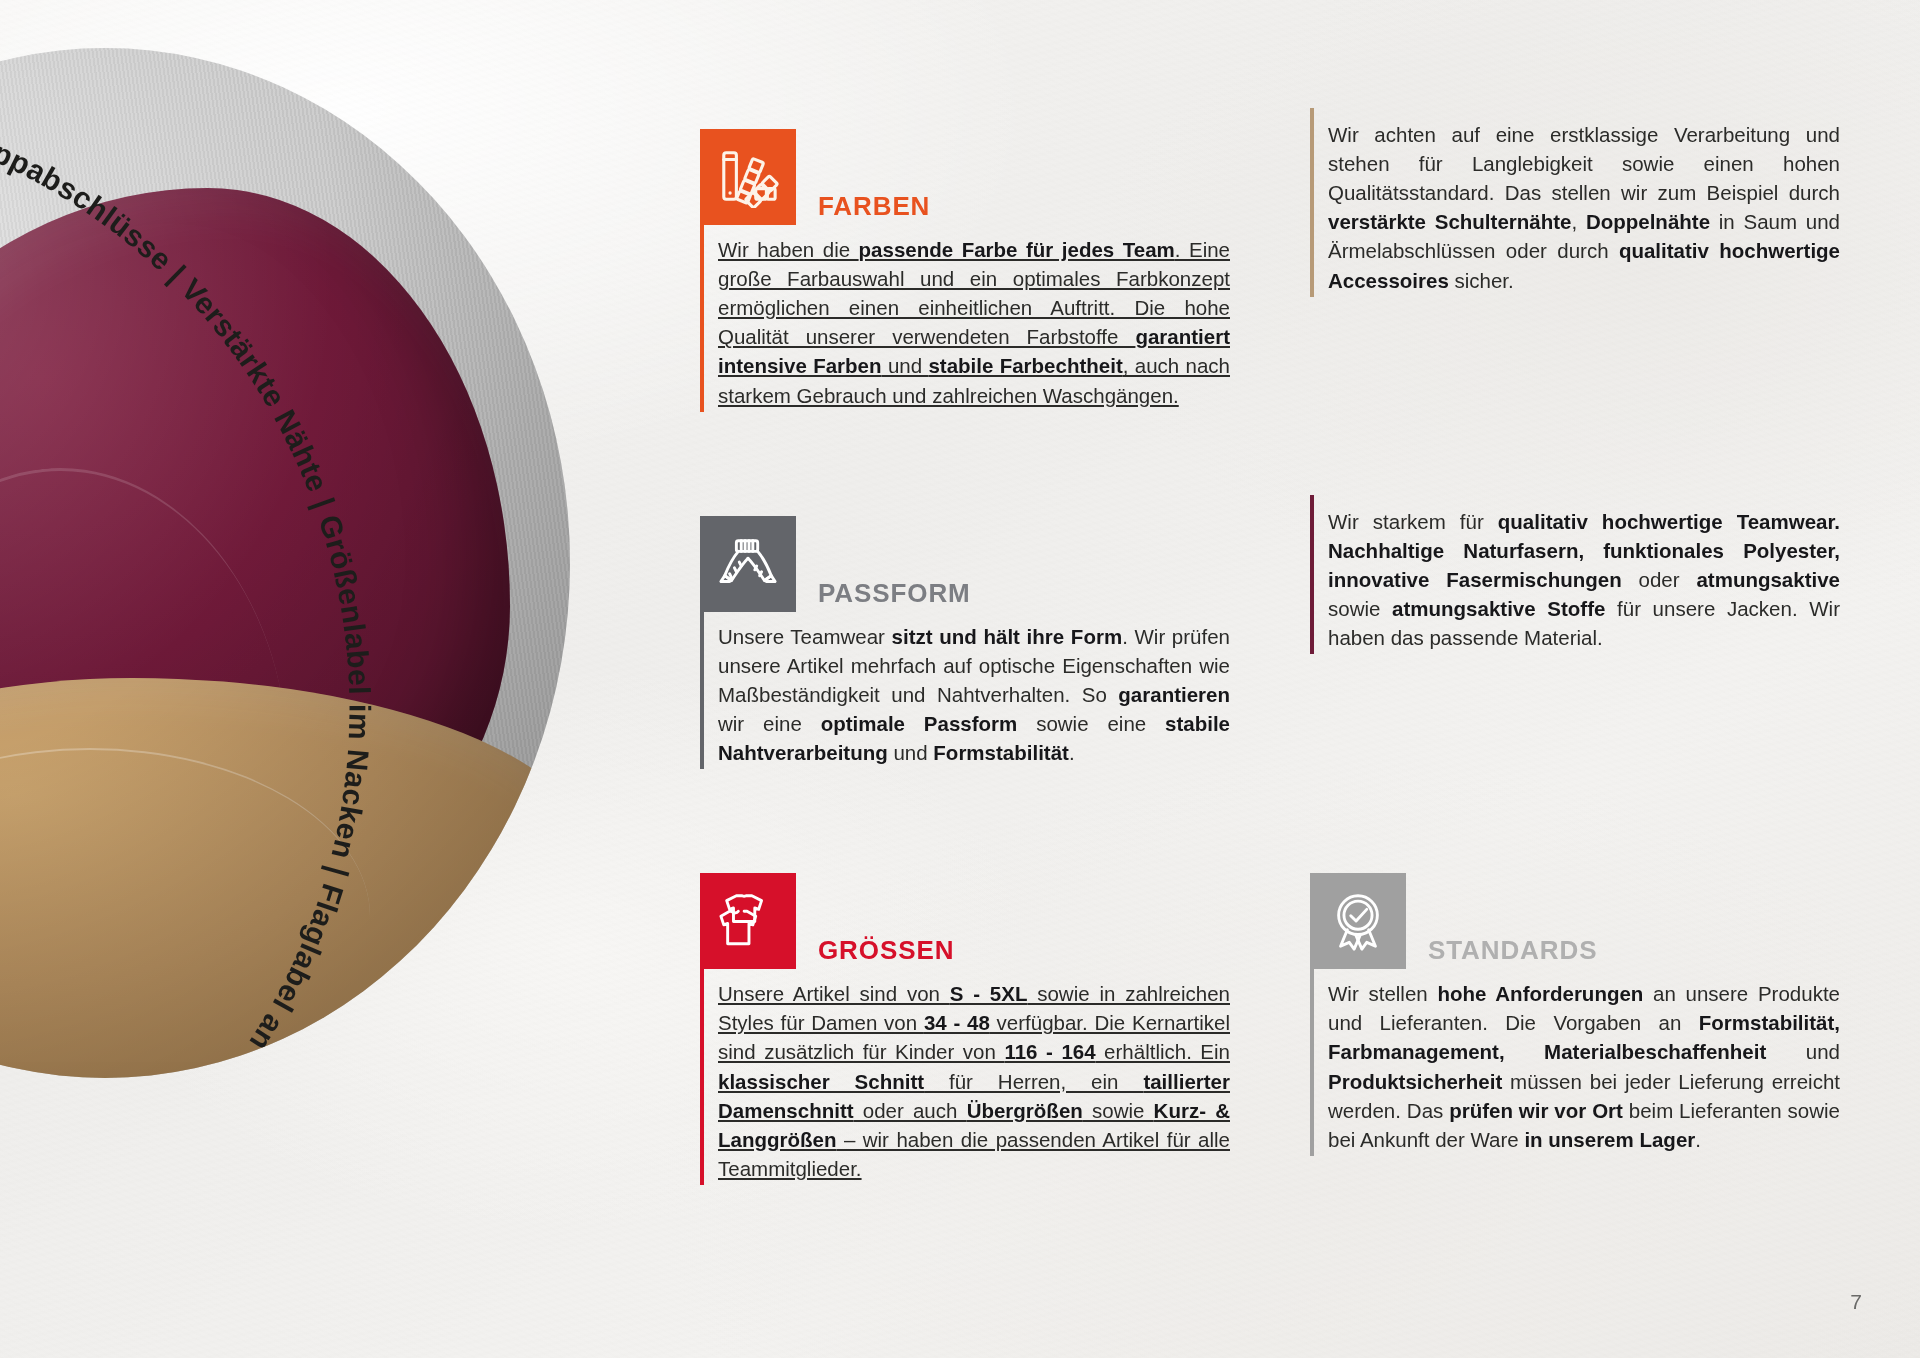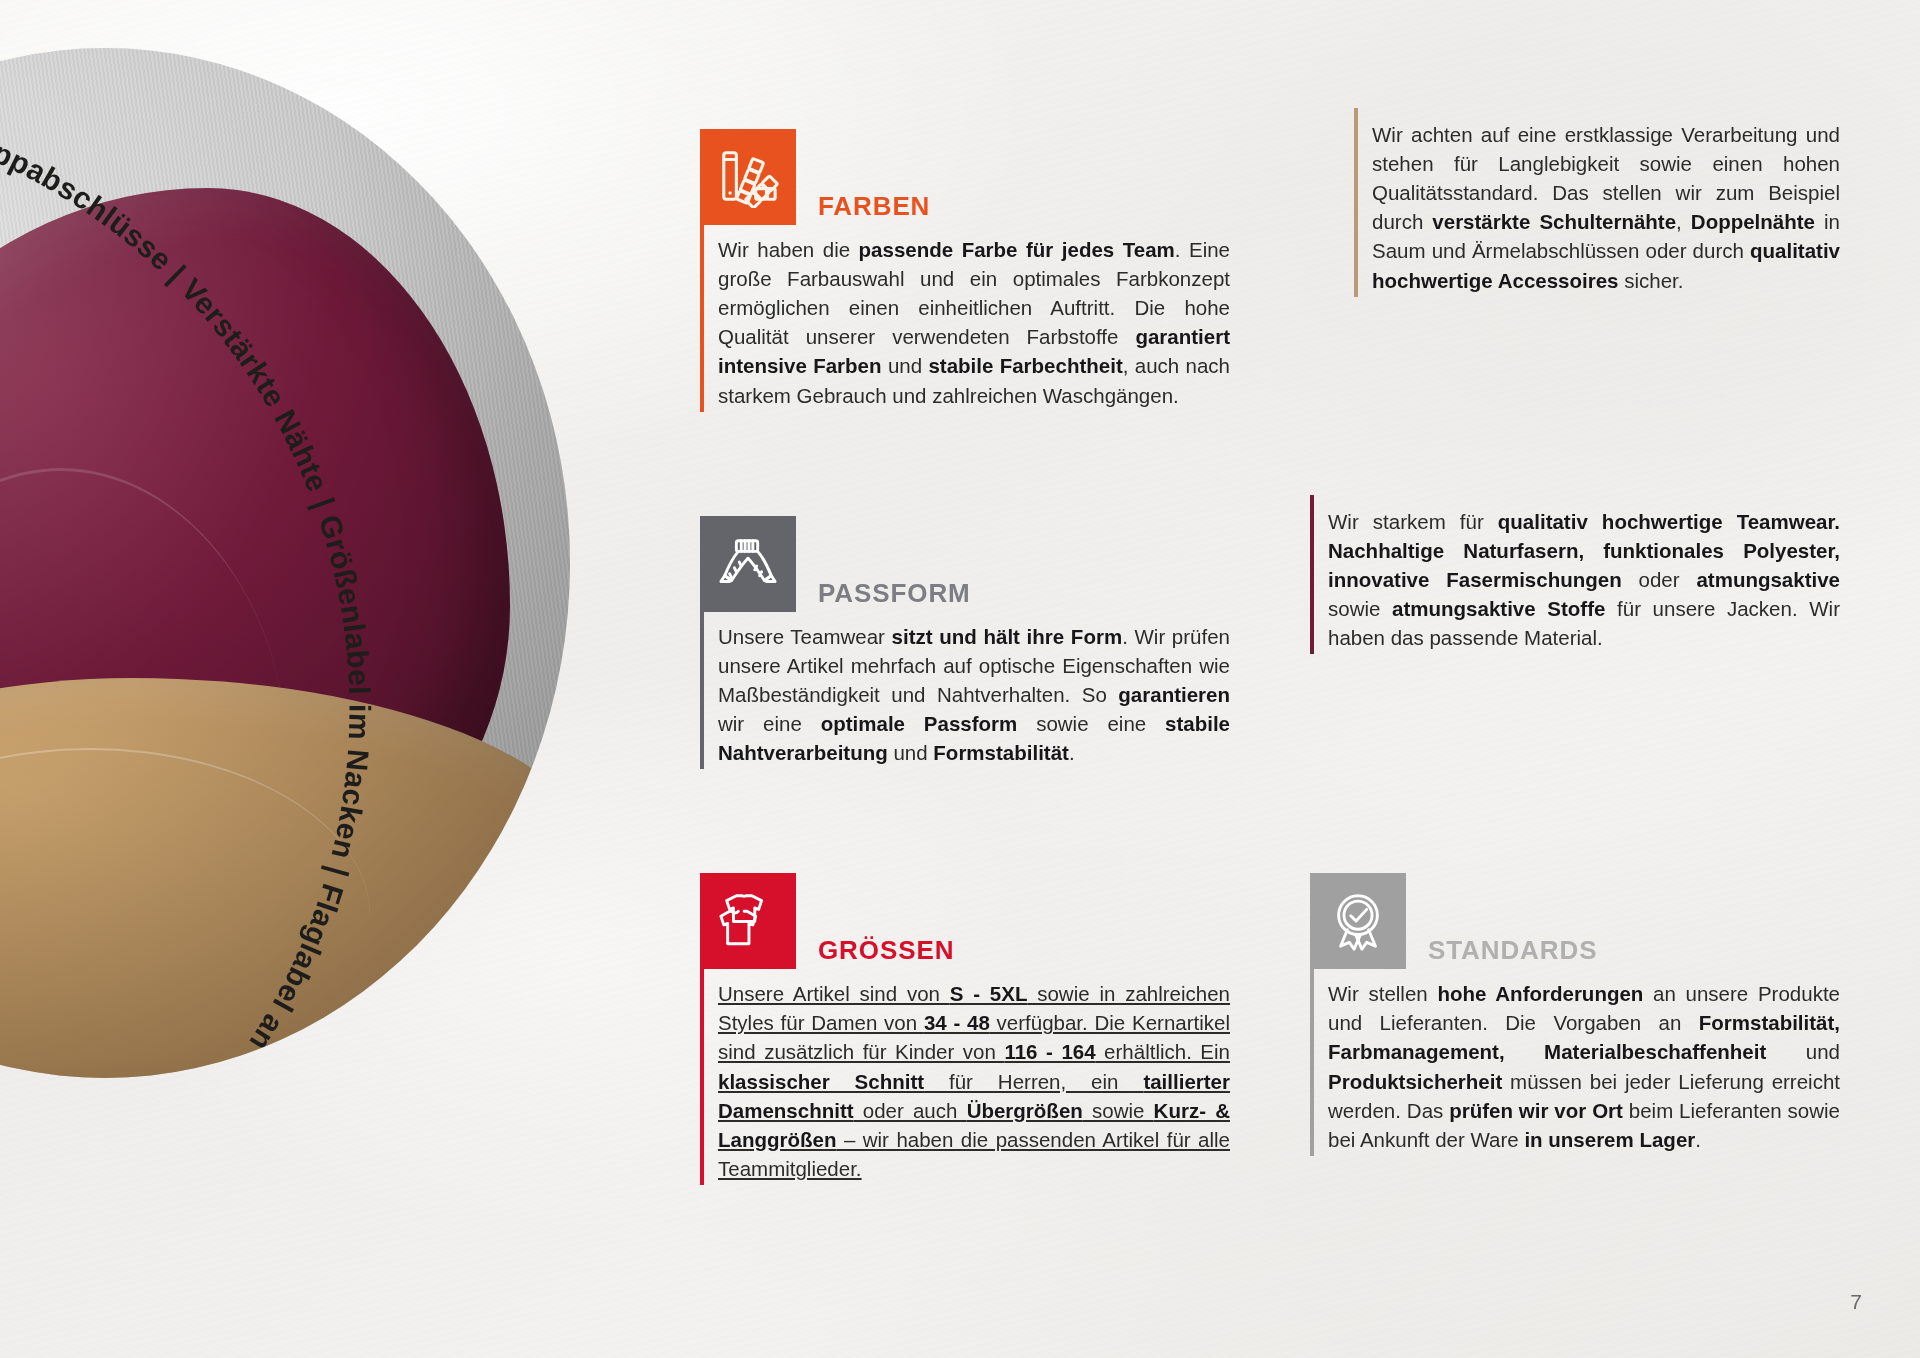--- a/index.html
+++ b/index.html
@@ -116,25 +116,25 @@
     color:#2b2b29;
     text-align:justify;
     text-justify:inter-word;
     max-width:516px;
   }
   .feat-body b{font-weight:bold;color:#17171a;}
 
   
   .c-orange .feat-icon{background:#e8521f;}
   .c-orange .feat-title{color:#e8521f;}
-  .c-orange .feat-body{border-left-color:#e8521f;}
+  .c-orange .feat-body{border-left-color:#e8521f;text-decoration:underline;}
 
   .c-tan .feat-icon{background:#b79a77;}
   .c-tan .feat-title{color:#c2ab8c;}
-  .c-tan .feat-body{border-left-color:#b79a77;margin-left:44px;}
+  .c-tan .feat-body{border-left-color:#b79a77;}
 
   .c-grey .feat-icon{background:#63656a;}
   .c-grey .feat-title{color:#7c7e83;}
   .c-grey .feat-body{border-left-color:#63656a;}
 
   .c-bordeaux .feat-icon{background:#6e1c38;}
   .c-bordeaux .feat-title{color:#7b2242;}
   .c-bordeaux .feat-body{border-left-color:#6e1c38;}
 
   .c-red .feat-icon{background:#d6102a;}

